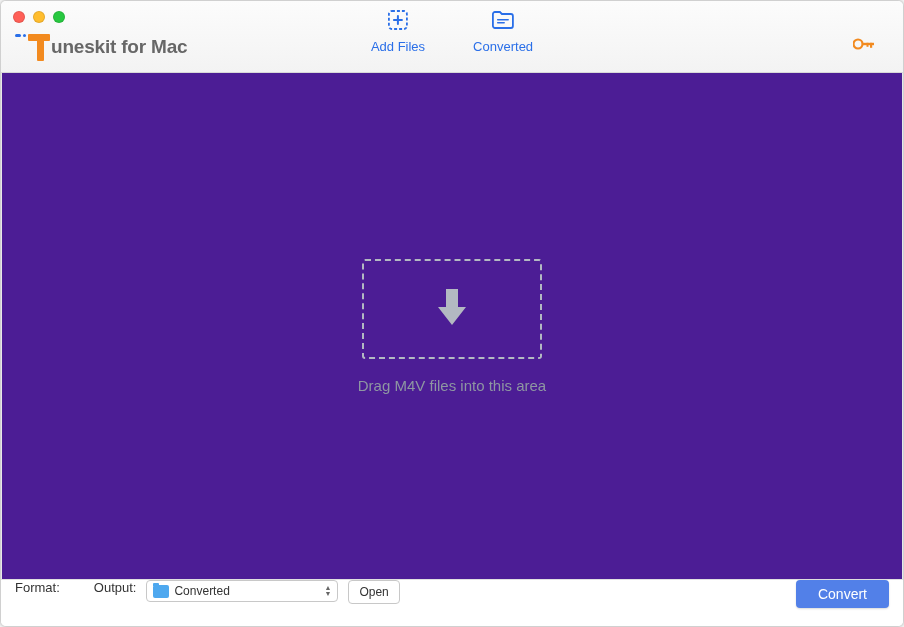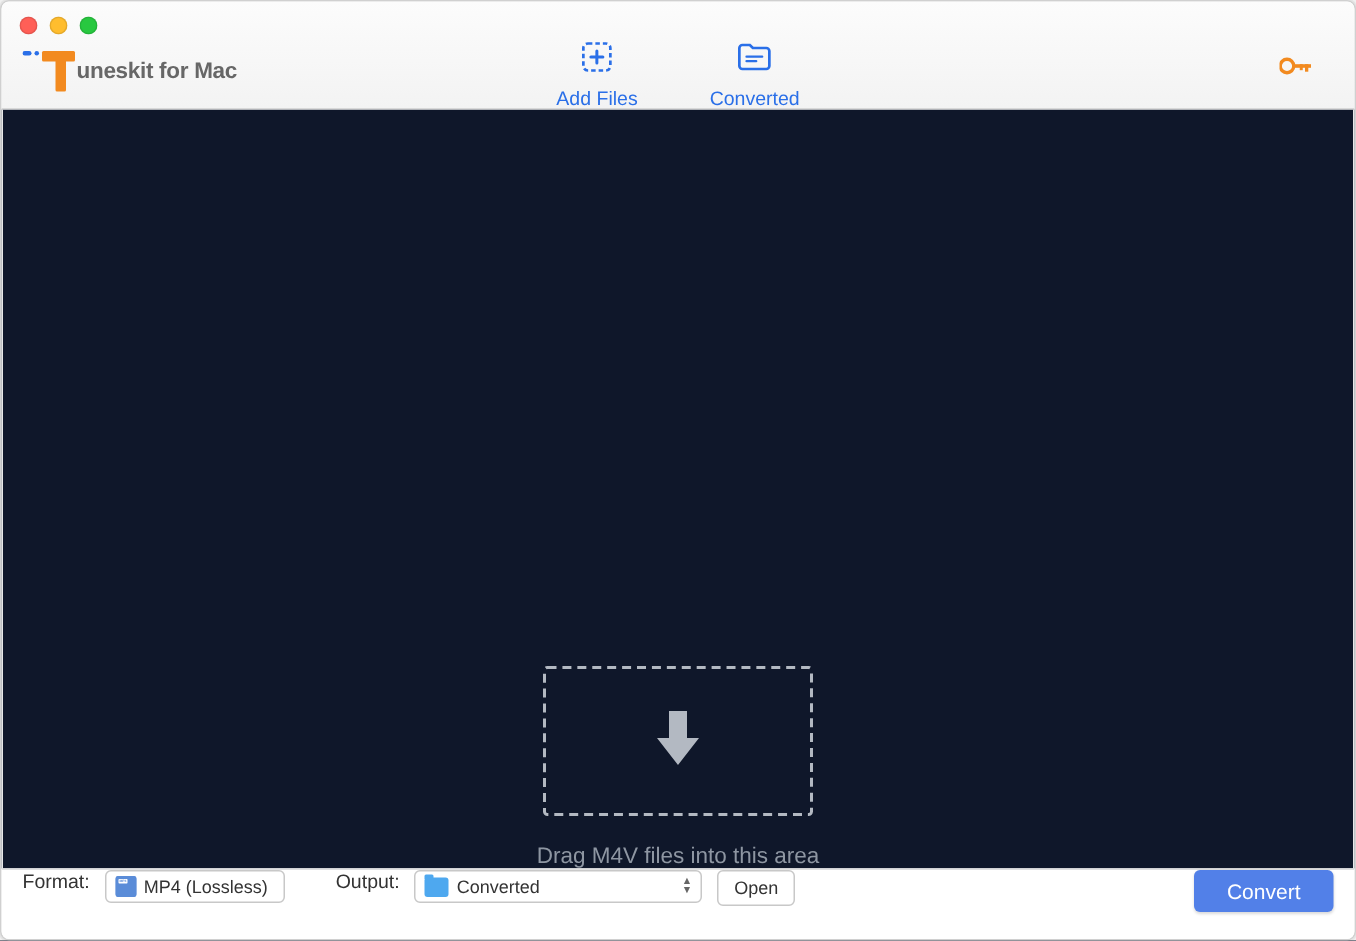--- a/index.html
+++ b/index.html
@@ -66,35 +66,35 @@
       gap: 0px;
     }
     
     .logo-icon {
       width: 36px;
       height: 32px;
       position: relative;
     }
     
     .logo-text {
-      font-size: 15px;
+      font-size: 19px;
       font-weight: 700;
       color: #676767;
       letter-spacing: -0.2px;
       font-family: Arial, sans-serif;
       text-align: center;
     }
     
     .toolbar-center {
       position: absolute;
       left: 50%;
       transform: translateX(-50%);
       display: flex;
       gap: 48px;
-      top: 26px;
+      top: 8px;
     }
     
     .toolbar-btn {
       display: flex;
       flex-direction: column;
       align-items: center;
       gap: 4px;
       cursor: pointer;
     }
     
@@ -104,25 +104,25 @@
     }
     
     .key-icon {
       position: absolute;
       right: 28px;
       top: 36px;
     }
     
     .drop-area {
       flex: 1;
-      background: #0f172a;
+      background: #4c1d95;
       display: flex;
       flex-direction: column;
       align-items: center;
-      justify-content: flex-end;
+      justify-content: center;
       border-left: 1px solid #e8e8e8;
       border-right: 1px solid #e8e8e8;
     }
     
     .drop-box {
       width: 180px;
       height: 100px;
       border: 2px dashed #b3b9c2;
       border-radius: 3px;
       display: flex;
@@ -321,30 +321,20 @@
         <svg width="40" height="44" viewBox="0 0 40 44">
           <path d="M14 4 L26 4 L26 22 L34 22 L20 40 L6 22 L14 22 Z" fill="#b3b9c2"></path>
         </svg>
       </span>
     </div>
     <div class="drop-text">Drag M4V files into this area</div>
   </div>
 
   <div class="bottom-bar">
     <span class="bottom-label">Format:</span>
-    <div class="format-select">
-      <span class="mp4-icon">
-        <svg width="14" height="14" viewBox="0 0 14 14">
-          <rect width="14" height="14" rx="2" fill="#5a8cd8"></rect>
-          <rect x="2" y="2" width="6" height="3" rx="0.5" fill="#fff"></rect>
-          <text x="5" y="4.3" font-size="2.3" fill="#5a8cd8" text-anchor="middle" font-weight="bold">MP4</text>
-        </svg>
-      </span>
-      <span class="format-select-text">MP4 (Lossless)</span>
-    </div>
 
     <span class="bottom-label" style="margin-left:24px">Output:</span>
     <div class="output-select">
       <div class="output-left">
         <span class="folder-icon-small"></span>
         <span class="format-select-text">Converted</span>
       </div>
       <span class="select-arrows">
         <span>▲</span>
         <span>▼</span>

